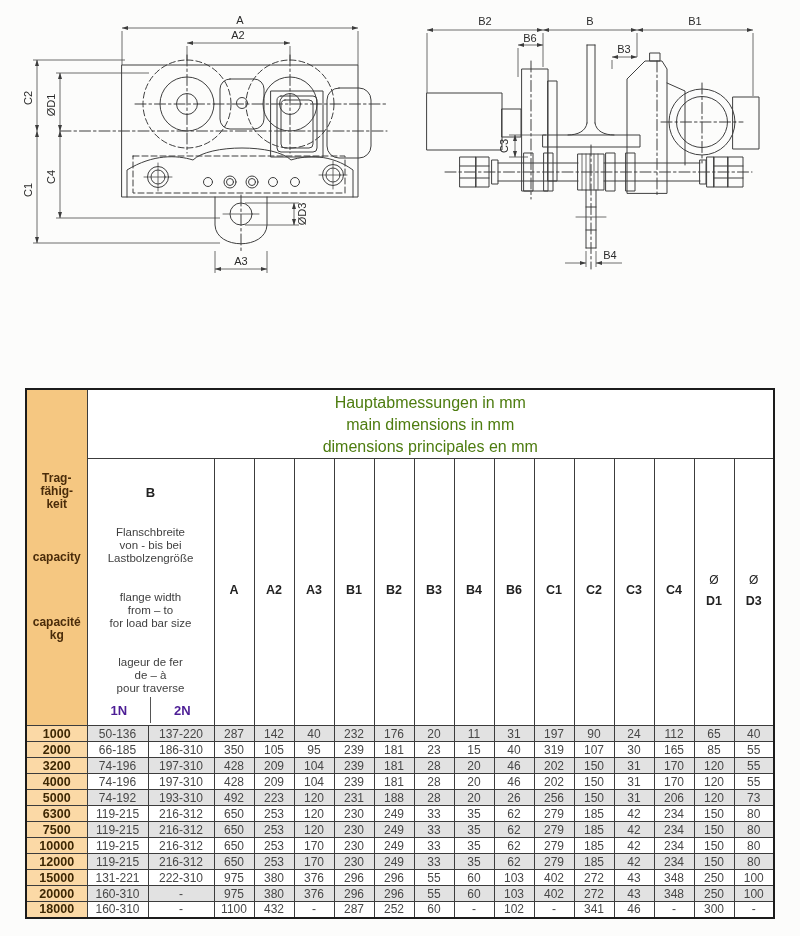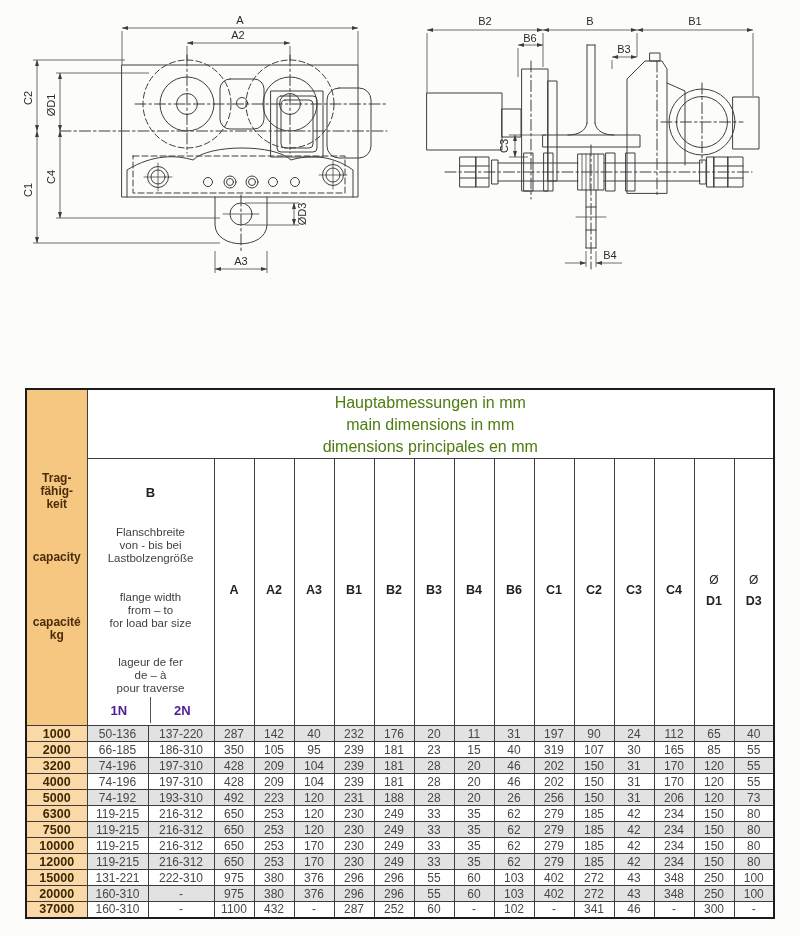--- a/index.html
+++ b/index.html
@@ -565,21 +565,21 @@
           <td>60</td>
           <td>103</td>
           <td>402</td>
           <td>272</td>
           <td>43</td>
           <td>348</td>
           <td>250</td>
           <td>100</td>
         </tr>
         <tr class="data-row plain">
-          <td class="kg-cell">37000</td>
+          <td class="kg-cell">18000</td>
           <td>160-310</td>
           <td>-</td>
           <td>1100</td>
           <td>432</td>
           <td>-</td>
           <td>287</td>
           <td>252</td>
           <td>60</td>
           <td>-</td>
           <td>102</td>

